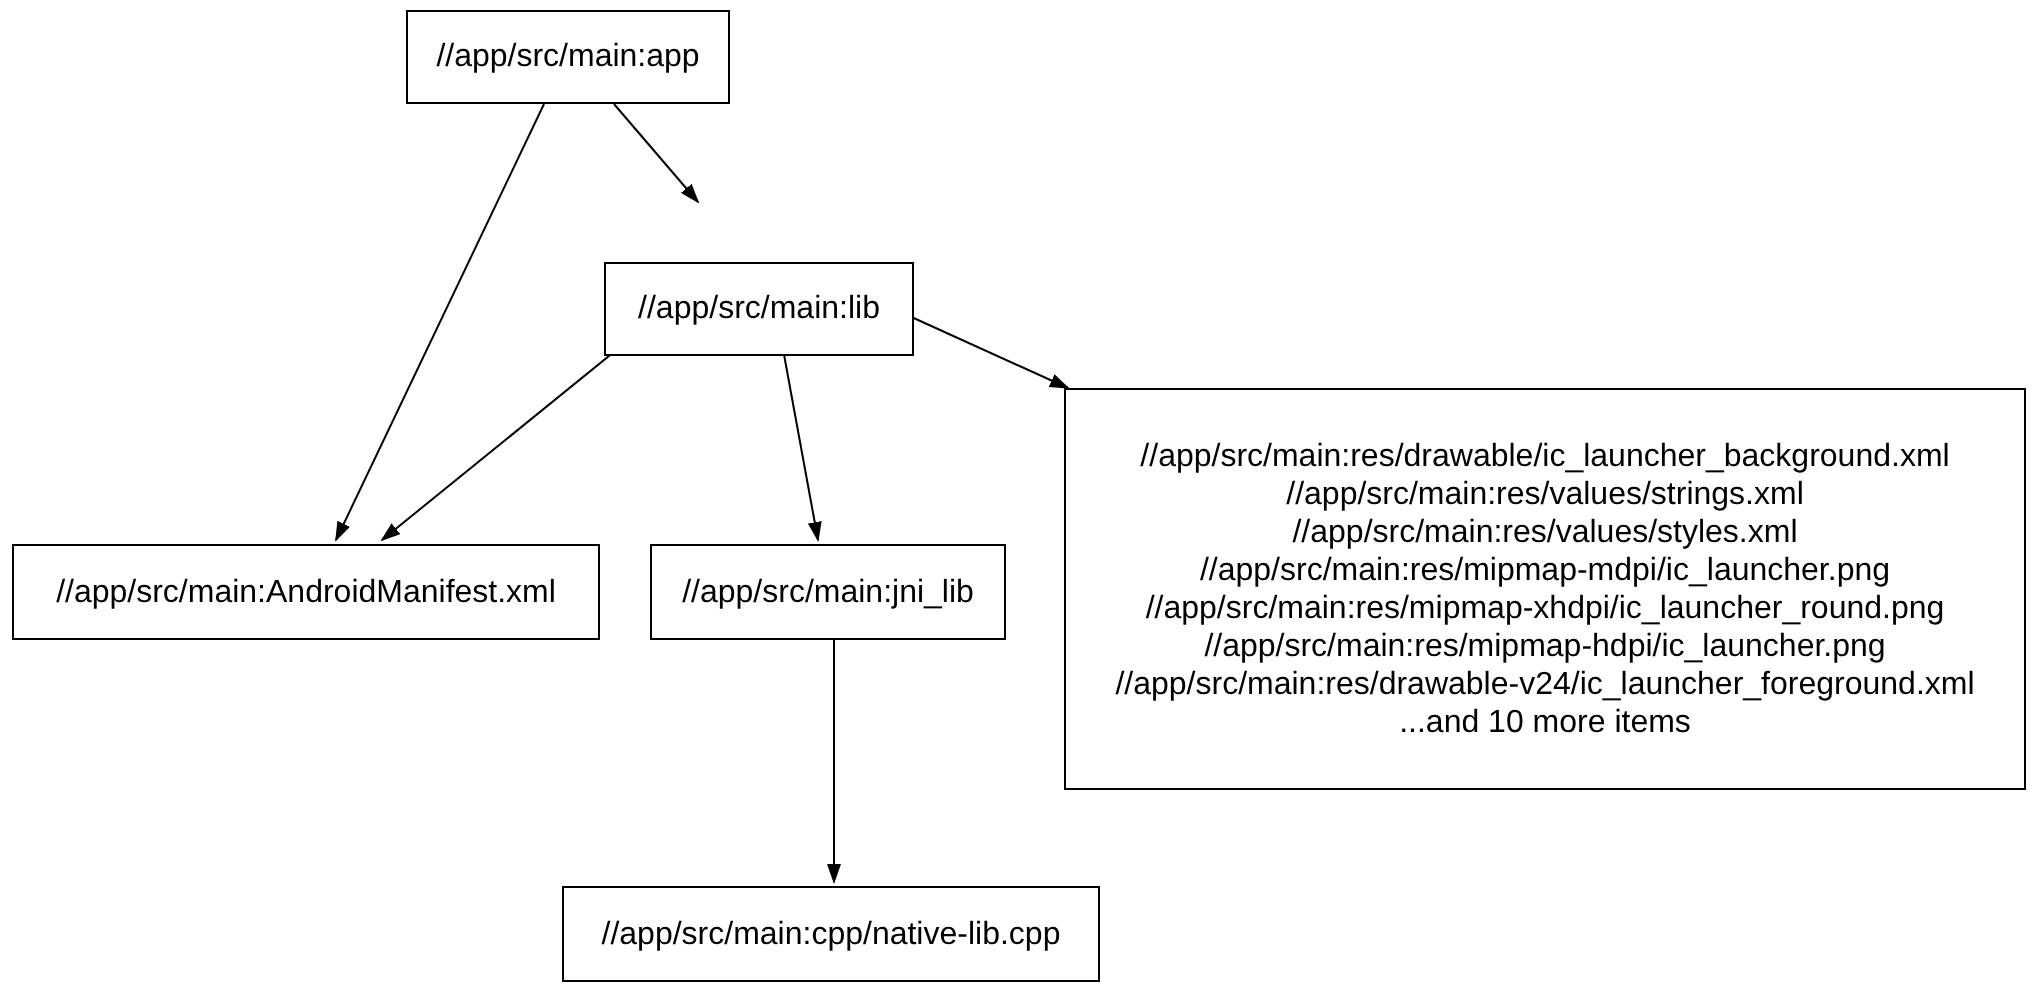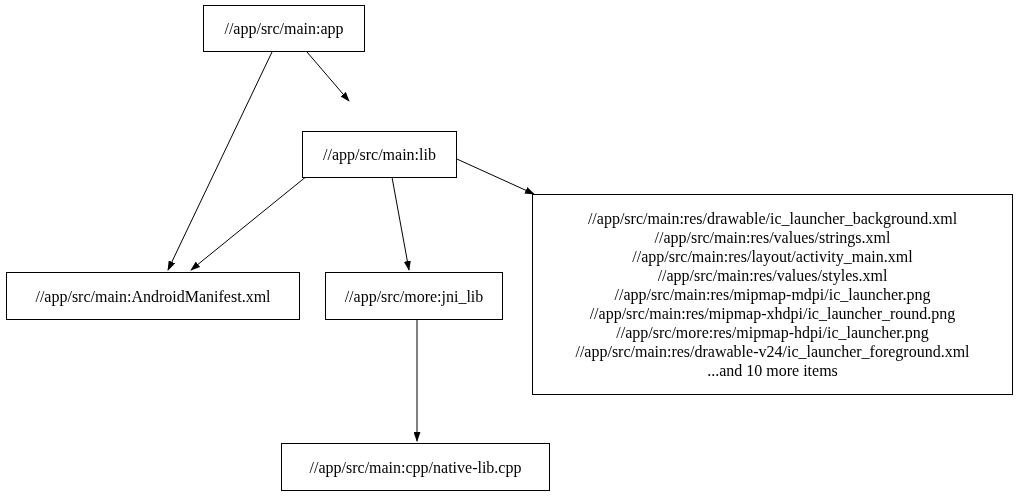--- a/index.html
+++ b/index.html
@@ -5,21 +5,21 @@
   html, body {
     margin: 0;
     padding: 0;
     background: #ffffff;
   }
   #canvas {
     position: relative;
     width: 1018px;
     height: 496px;
     background: #ffffff;
-    font-family: Liberation Serif, serif;
+    font-family: Liberation Sans, sans-serif;
     color: #000000;
     overflow: hidden;
   }
   #edges {
     position: absolute;
     left: 0;
     top: 0;
     width: 1018px;
     height: 496px;
   }
@@ -75,31 +75,30 @@
 
   <div id="node-lib" class="node">
     <span class="node-label">//app/src/main:lib</span>
   </div>
 
   <div id="node-manifest" class="node">
     <span class="node-label">//app/src/main:AndroidManifest.xml</span>
   </div>
 
   <div id="node-jni-lib" class="node">
-    <span class="node-label">//app/src/more:jni_lib</span>
+    <span class="node-label">//app/src/main:jni_lib</span>
   </div>
 
   <div id="node-res" class="node multiline">
     <span class="node-label">//app/src/main:res/drawable/ic_launcher_background.xml</span>
     <span class="node-label">//app/src/main:res/values/strings.xml</span>
-    <span class="node-label">//app/src/main:res/layout/activity_main.xml</span>
     <span class="node-label">//app/src/main:res/values/styles.xml</span>
     <span class="node-label">//app/src/main:res/mipmap-mdpi/ic_launcher.png</span>
     <span class="node-label">//app/src/main:res/mipmap-xhdpi/ic_launcher_round.png</span>
-    <span class="node-label">//app/src/more:res/mipmap-hdpi/ic_launcher.png</span>
+    <span class="node-label">//app/src/main:res/mipmap-hdpi/ic_launcher.png</span>
     <span class="node-label">//app/src/main:res/drawable-v24/ic_launcher_foreground.xml</span>
     <span class="node-label">...and 10 more items</span>
   </div>
 
   <div id="node-native" class="node">
     <span class="node-label">//app/src/main:cpp/native-lib.cpp</span>
   </div>
 
 </div>
 

